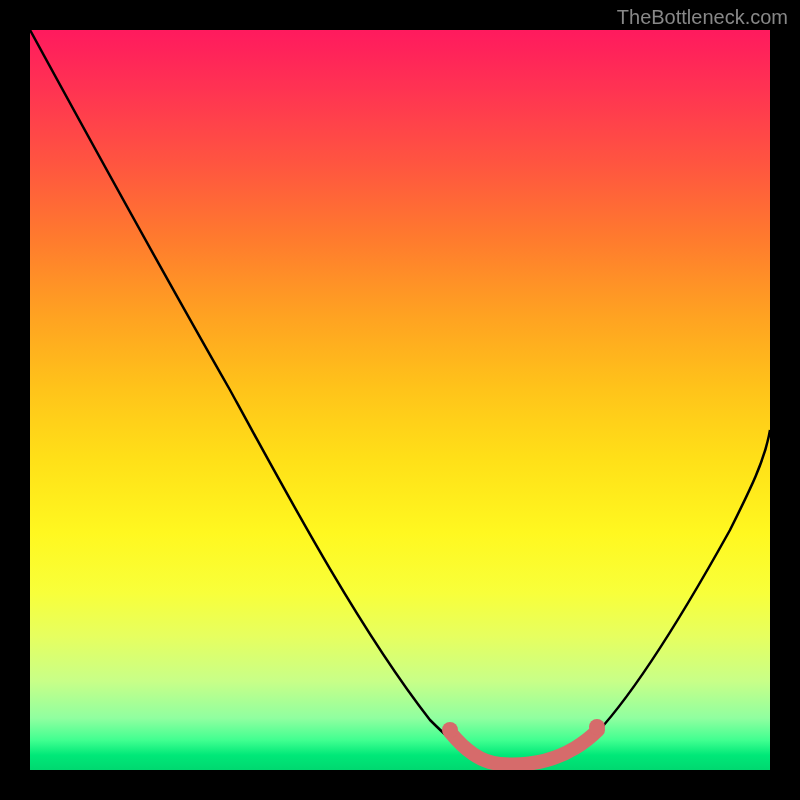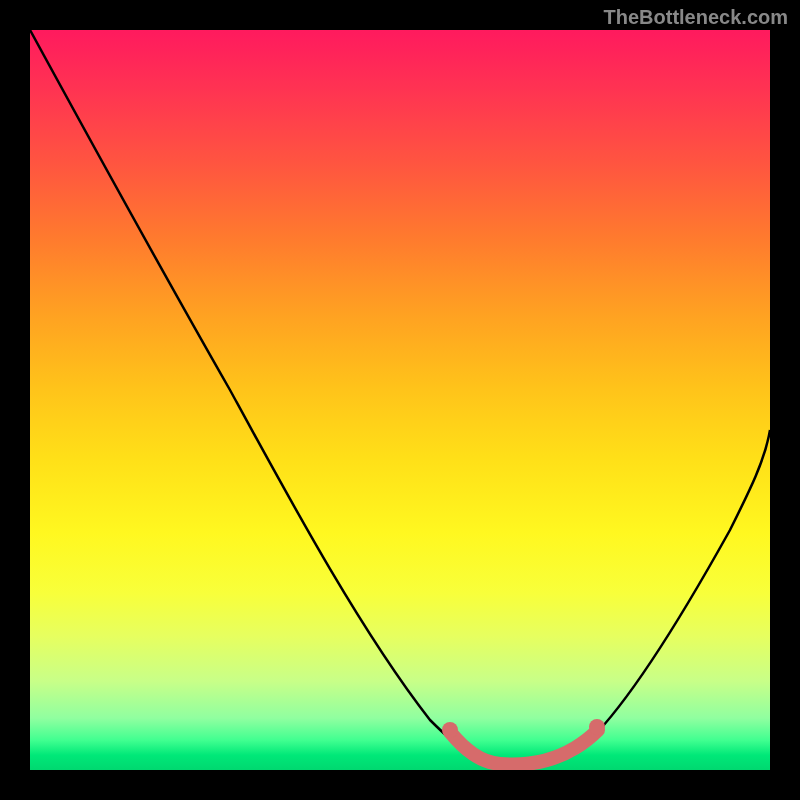--- a/index.html
+++ b/index.html
@@ -10,21 +10,21 @@
     height: 800px;
     position: relative;
     font-family: Arial, sans-serif;
   }
   .attribution {
     position: absolute;
     top: 6px;
     right: 12px;
     color: #888;
     font-size: 20px;
-    font-weight: bold;
+    font-weight: normal;
     z-index: 10;
   }
   .plot-area {
     position: absolute;
     left: 30px;
     top: 30px;
     width: 740px;
     height: 740px;
     overflow: hidden;
   }

